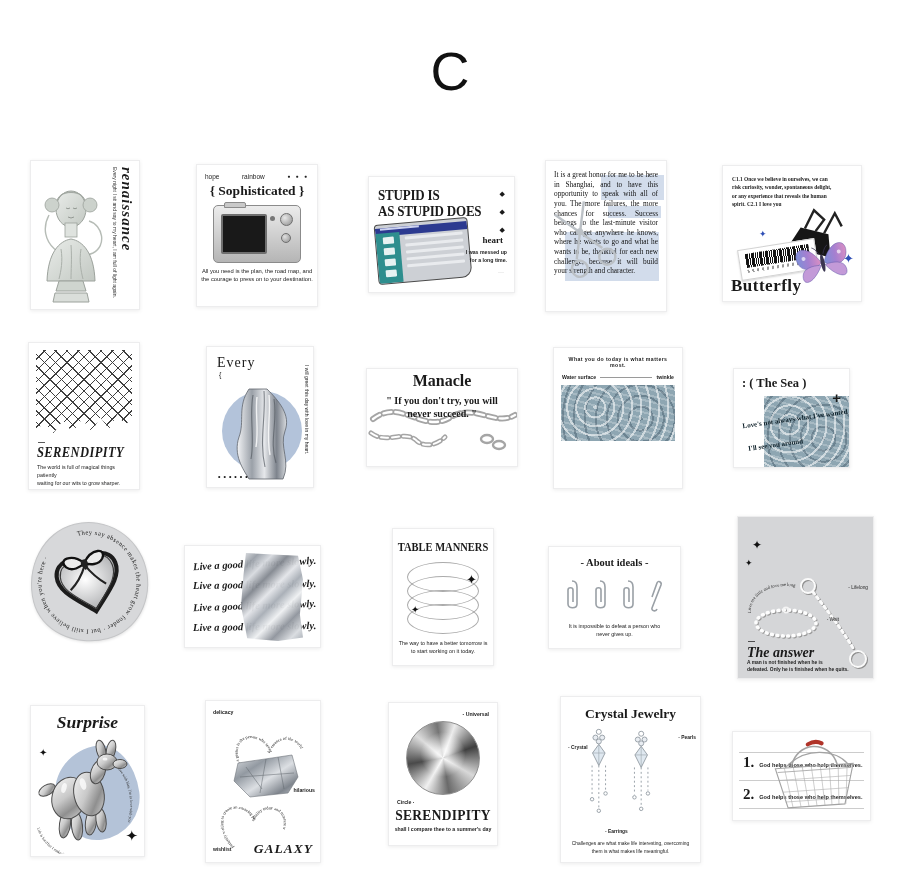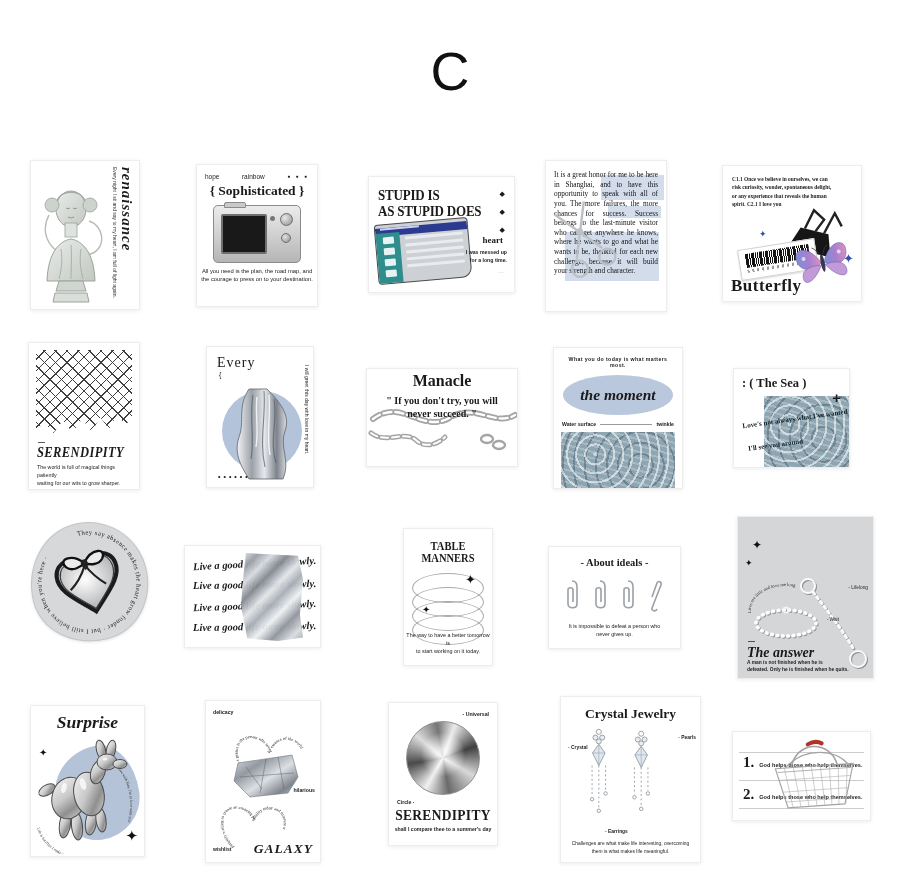--- a/index.html
+++ b/index.html
@@ -16,21 +16,21 @@
   #c3{left:368px;top:176px;width:147px;height:117px}
   #c4{left:545px;top:160px;width:122px;height:152px}
   #c5{left:722px;top:165px;width:140px;height:137px}
   #c6{left:28px;top:342px;width:112px;height:148px}
   #c7{left:206px;top:346px;width:108px;height:142px}
   #c8{left:366px;top:368px;width:152px;height:99px}
   #c9{left:553px;top:347px;width:130px;height:142px}
   #c10{left:733px;top:368px;width:117px;height:100px}
   #c11{position:absolute;left:28px;top:518px;width:124px;height:132px}
   #c12{left:184px;top:545px;width:137px;height:103px}
-  #c13{left:403px;top:528px;width:90px;height:138px}
+  #c13{left:392px;top:528px;width:102px;height:138px}
   #c14{left:548px;top:546px;width:133px;height:103px}
   #c15{left:737px;top:516px;width:137px;height:163px;background:#d5d6d8}
   #c16{left:30px;top:705px;width:115px;height:152px}
   #c17{left:205px;top:700px;width:116px;height:163px}
   #c18{left:388px;top:702px;width:110px;height:144px}
   #c19{left:560px;top:696px;width:141px;height:167px}
   #c20{left:732px;top:731px;width:139px;height:90px}
   
   #c1 svg{position:absolute;left:4px;top:8px;width:72px;height:138px}
   .c1-side{position:absolute;right:4px;top:6px;bottom:6px;display:flex}
@@ -380,25 +380,20 @@
   </svg>
   <div class="c8-title">Manacle</div>
   <div class="c8-quote">
     <div>" If you don't try, you will</div>
     <div>never succeed. "</div>
   </div>
 </div>
 
 <div class="card" id="c9">
   <div class="c9-top">What you do today is what matters most.</div>
-  <div class="c9-oval">
-    <span class="c9-title">the moment</span>
-    <span class="spark" style="right:2px;top:-3px;font-size:9px;color:#fff">✧</span>
-    <span class="spark" style="left:0px;bottom:-2px;font-size:8px;color:#fff">✧</span>
-  </div>
   <div class="c9-labels">
     <span>Water surface</span>
     <span class="c9-rule"></span>
     <span>twinkle</span>
   </div>
   <div class="c9-water water"></div>
 </div>
 
 <div class="card" id="c10">
   <div class="c10-title">: ( The Sea )</div>

